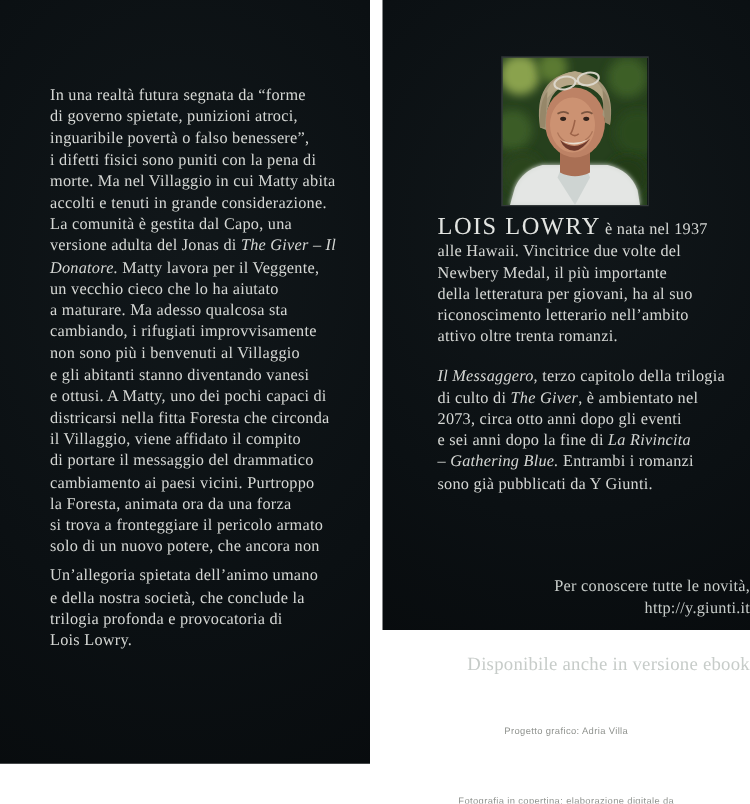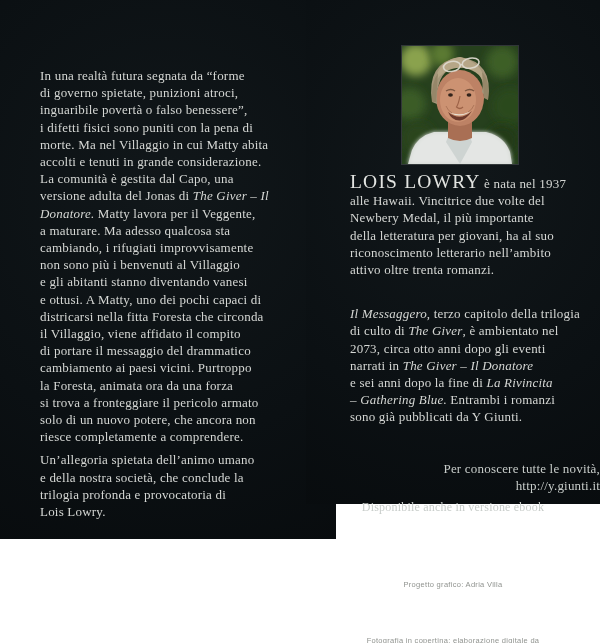--- a/index.html
+++ b/index.html
@@ -4,21 +4,21 @@
 <style>
   html,body { margin:0; padding:0; background:#ffffff; }
   .page {
     position:relative; width:600px; height:643px; background:#ffffff;
     overflow:hidden; font-family:"Liberation Serif","DejaVu Serif",serif;
   }
   .flap {
     position:absolute; top:0;
     background:radial-gradient(130% 85% at 50% 35%, #11171a 0%, #0b1013 55%, #070a0c 100%);
   }
-  .flap.left  { left:0;    width:296px; height:539px;padding-left:40px; }
+  .flap.left  { left:0;    width:296px; height:611px; }
   .flap.right { left:306px; width:294px; height:504px; }
 
   .line { white-space:nowrap; }
   em { font-style:italic; }
 
   .synopsis {
     position:absolute; left:40px; top:67px; width:240px;
     color:#d5d7d4; font-size:13px; line-height:17.2px;
     letter-spacing:0.2px;
   }
@@ -29,33 +29,33 @@
     box-shadow:0 0 0 1px rgba(210,215,210,0.18);
     overflow:hidden;
   }
   .photo svg { display:block; }
 
   .bio {
     position:absolute; left:44px; top:172px; width:242px;
     color:#d5d7d4; font-size:13px; line-height:17.2px;
     letter-spacing:0.2px;
   }
-  .bio .p2 { margin-top:27px;font-family:Liberation Serif, serif; }
+  .bio .p2 { margin-top:14px;font-family:Liberation Serif, serif; }
   .author-name {
     font-size:19.5px; letter-spacing:1.2px; line-height:1;
     color:#e2e4e1;
   }
 
   .promo {
     position:absolute; left:0; right:0; top:460px; text-align:right;
     color:#c7ccc9; font-size:13px; line-height:17.2px; letter-spacing:0.2px;
   }
   .ebook {
-    position:absolute; left:0; right:0; top:500px; text-align:center;
-    color:#c7ccc9; font-size:12px; letter-spacing:0.2px;
+    position:absolute; left:0; right:0; top:524px; text-align:right;
+    color:#c7ccc9; font-size:15px; letter-spacing:0.2px;
   }
 
   .credits {
     position:absolute; left:0; right:0; text-align:center;
     font-family:"Liberation Sans","DejaVu Sans",sans-serif;
     color:#90938f; font-size:7.5px; line-height:13px; letter-spacing:0.3px;
   }
   .credits.c1 { top:578px; }
   .credits.c2 { top:596px;margin-top:38px; }
 </style>
@@ -69,33 +69,33 @@
       <div class="para p1">
           <div class="line">In una realtà futura segnata da “forme</div>
           <div class="line">di governo spietate, punizioni atroci,</div>
           <div class="line">inguaribile povertà o falso benessere”,</div>
           <div class="line">i difetti fisici sono puniti con la pena di</div>
           <div class="line">morte. Ma nel Villaggio in cui Matty abita</div>
           <div class="line">accolti e tenuti in grande considerazione.</div>
           <div class="line">La comunità è gestita dal Capo, una</div>
           <div class="line">versione adulta del Jonas di <em>The Giver – Il</em></div>
           <div class="line"><em>Donatore.</em> Matty lavora per il Veggente,</div>
+          <div class="line">un vecchio cieco che lo ha aiutato</div>
           <div class="line">a maturare. Ma adesso qualcosa sta</div>
           <div class="line">cambiando, i rifugiati improvvisamente</div>
           <div class="line">non sono più i benvenuti al Villaggio</div>
           <div class="line">e gli abitanti stanno diventando vanesi</div>
           <div class="line">e ottusi. A Matty, uno dei pochi capaci di</div>
           <div class="line">districarsi nella fitta Foresta che circonda</div>
           <div class="line">il Villaggio, viene affidato il compito</div>
           <div class="line">di portare il messaggio del drammatico</div>
           <div class="line">cambiamento ai paesi vicini. Purtroppo</div>
           <div class="line">la Foresta, animata ora da una forza</div>
           <div class="line">si trova a fronteggiare il pericolo armato</div>
           <div class="line">solo di un nuovo potere, che ancora non</div>
-          <div class="line">riesce completamente a comprendere.</div>
         </div>
       <div class="para p2">
           <div class="line">Un’allegoria spietata dell’animo umano</div>
           <div class="line">e della nostra società, che conclude la</div>
           <div class="line">trilogia profonda e provocatoria di</div>
           <div class="line">Lois Lowry.</div>
         </div>
     </div>
   </div>
 
@@ -164,21 +164,20 @@
           <div class="line">alle Hawaii. Vincitrice due volte del</div>
           <div class="line">Newbery Medal, il più importante</div>
           <div class="line">della letteratura per giovani, ha al suo</div>
           <div class="line">riconoscimento letterario nell’ambito</div>
           <div class="line">attivo oltre trenta romanzi.</div>
         </div>
       <div class="para p2">
           <div class="line"><em>Il Messaggero</em>, terzo capitolo della trilogia</div>
           <div class="line">di culto di <em>The Giver</em>, è ambientato nel</div>
           <div class="line">2073, circa otto anni dopo gli eventi</div>
-          <div class="line">narrati in <em>The Giver – Il Donatore</em></div>
           <div class="line">e sei anni dopo la fine di <em>La Rivincita</em></div>
           <div class="line"><em>– Gathering Blue.</em>  Entrambi i romanzi</div>
           <div class="line">sono già pubblicati da Y Giunti.</div>
         </div>
     </div>
 
     <div class="promo">
       <div>
           <div class="line">Per conoscere tutte le novità,</div>
         </div>

